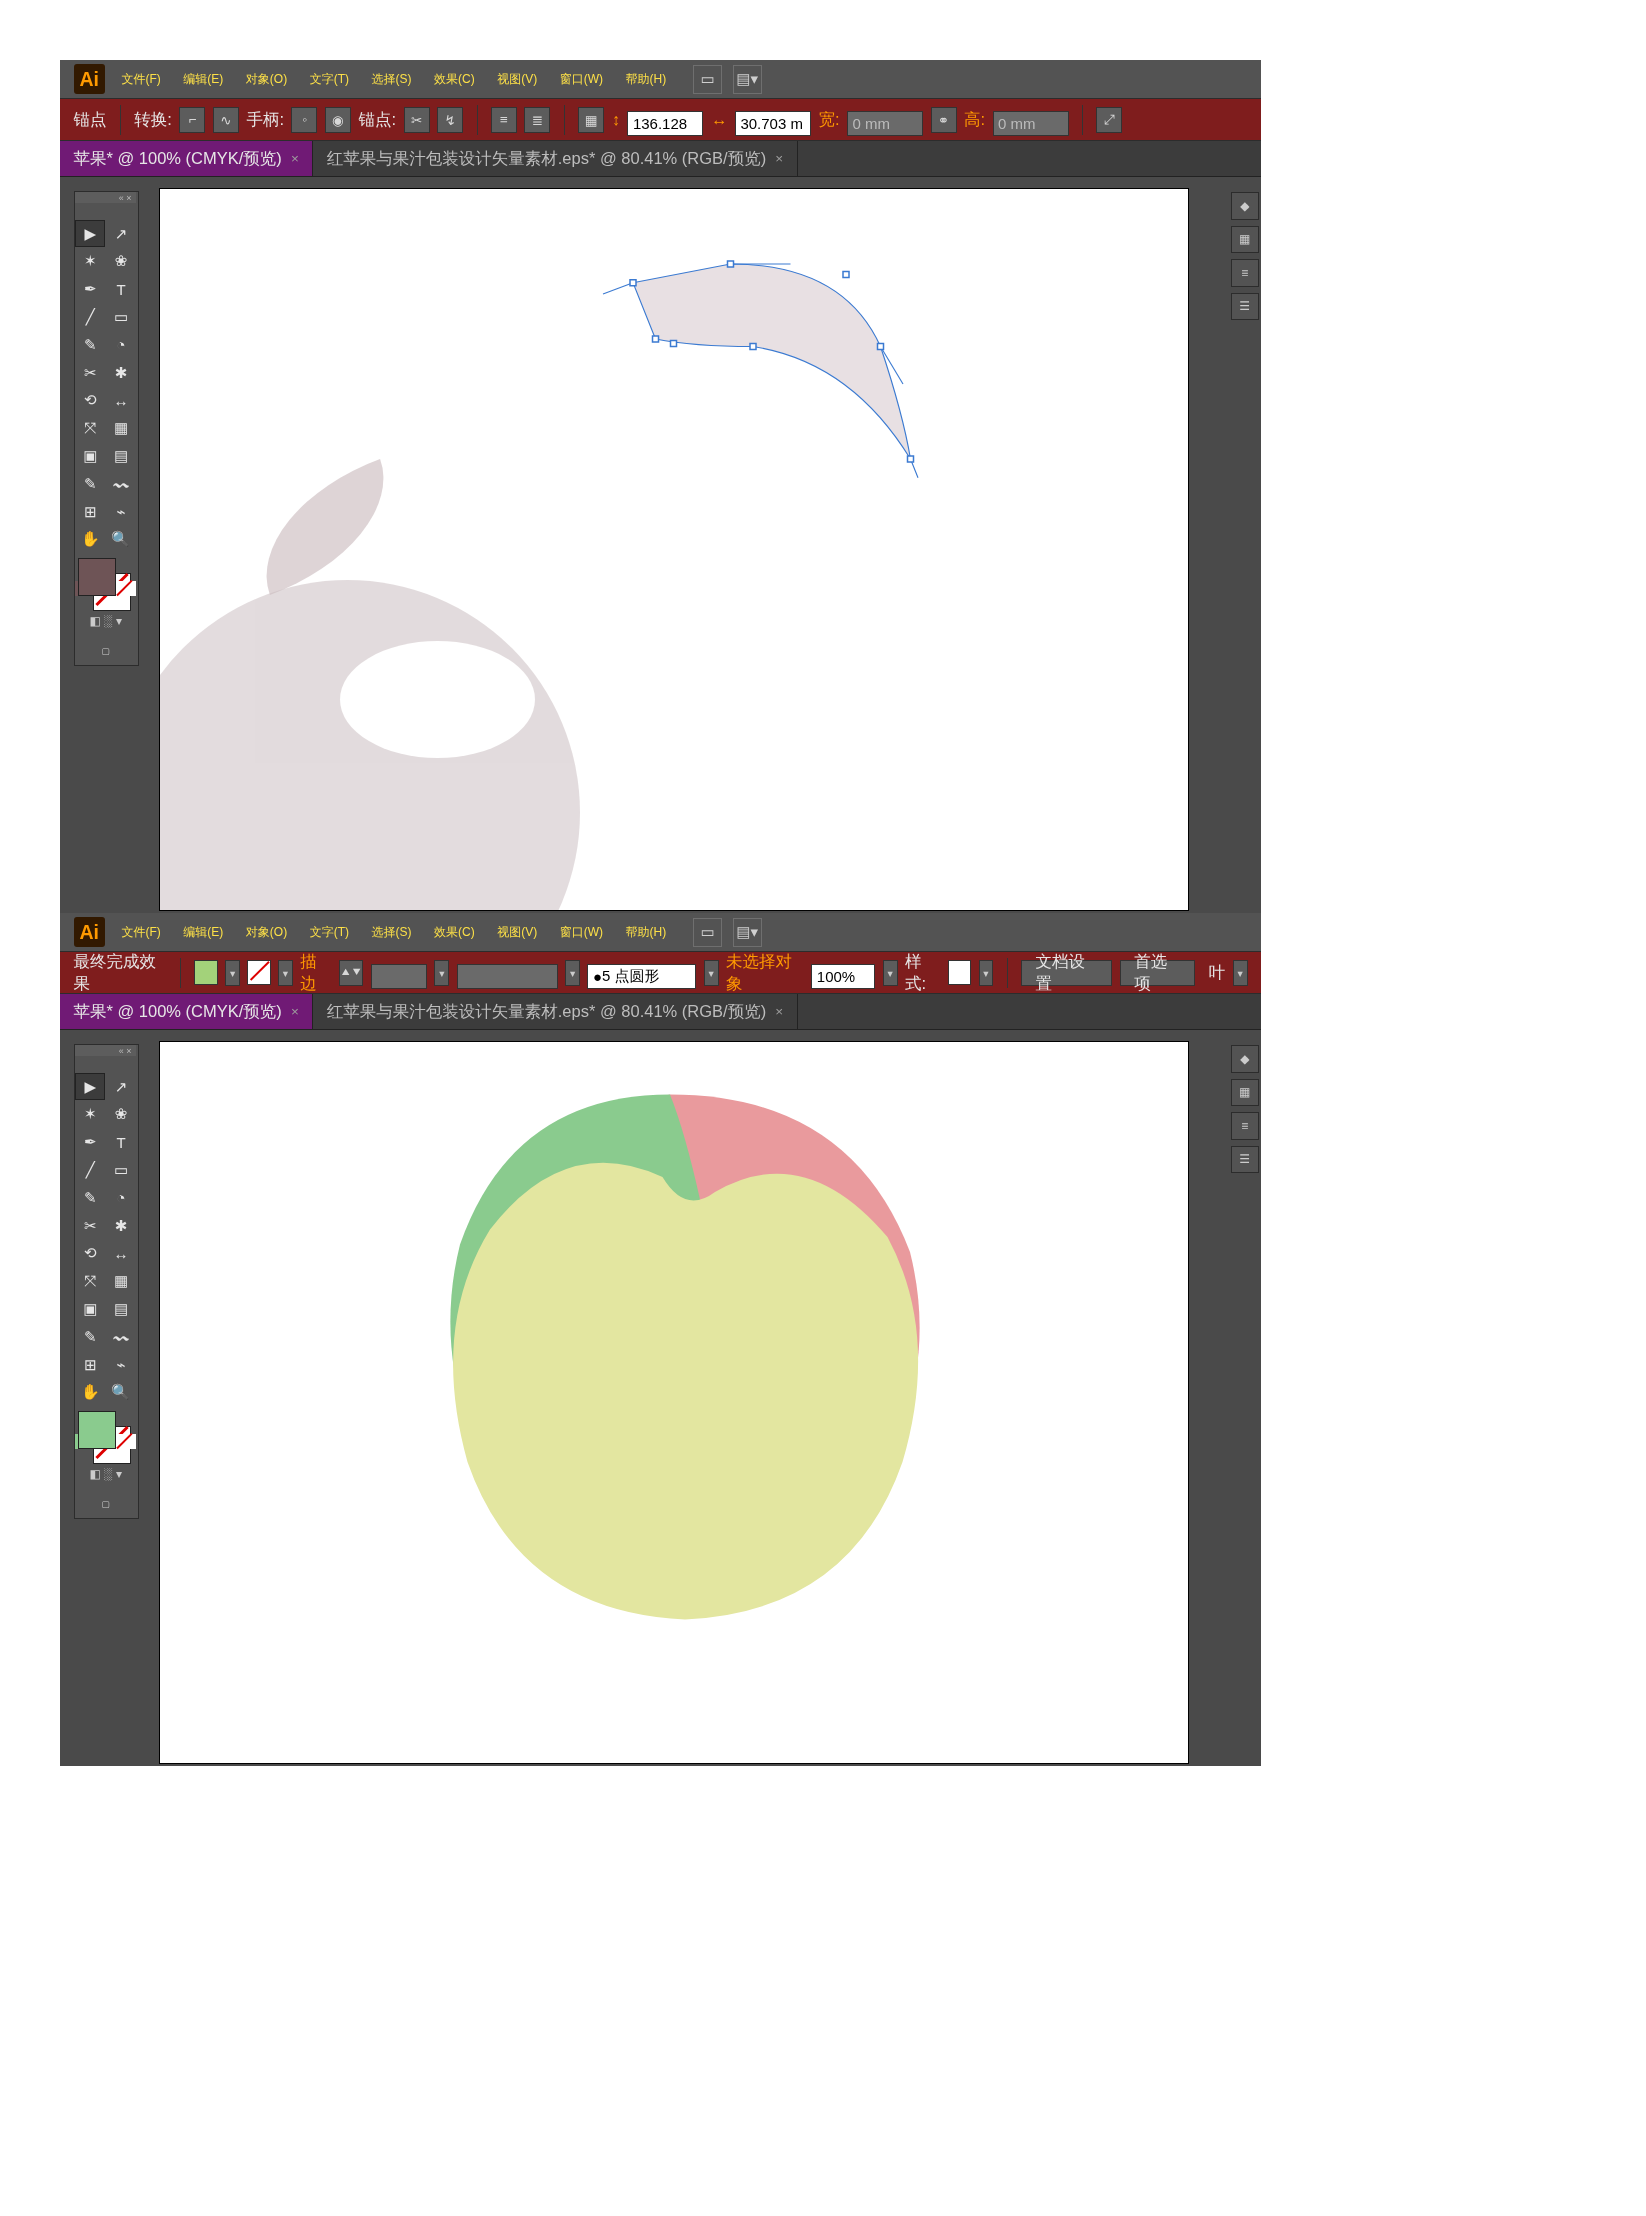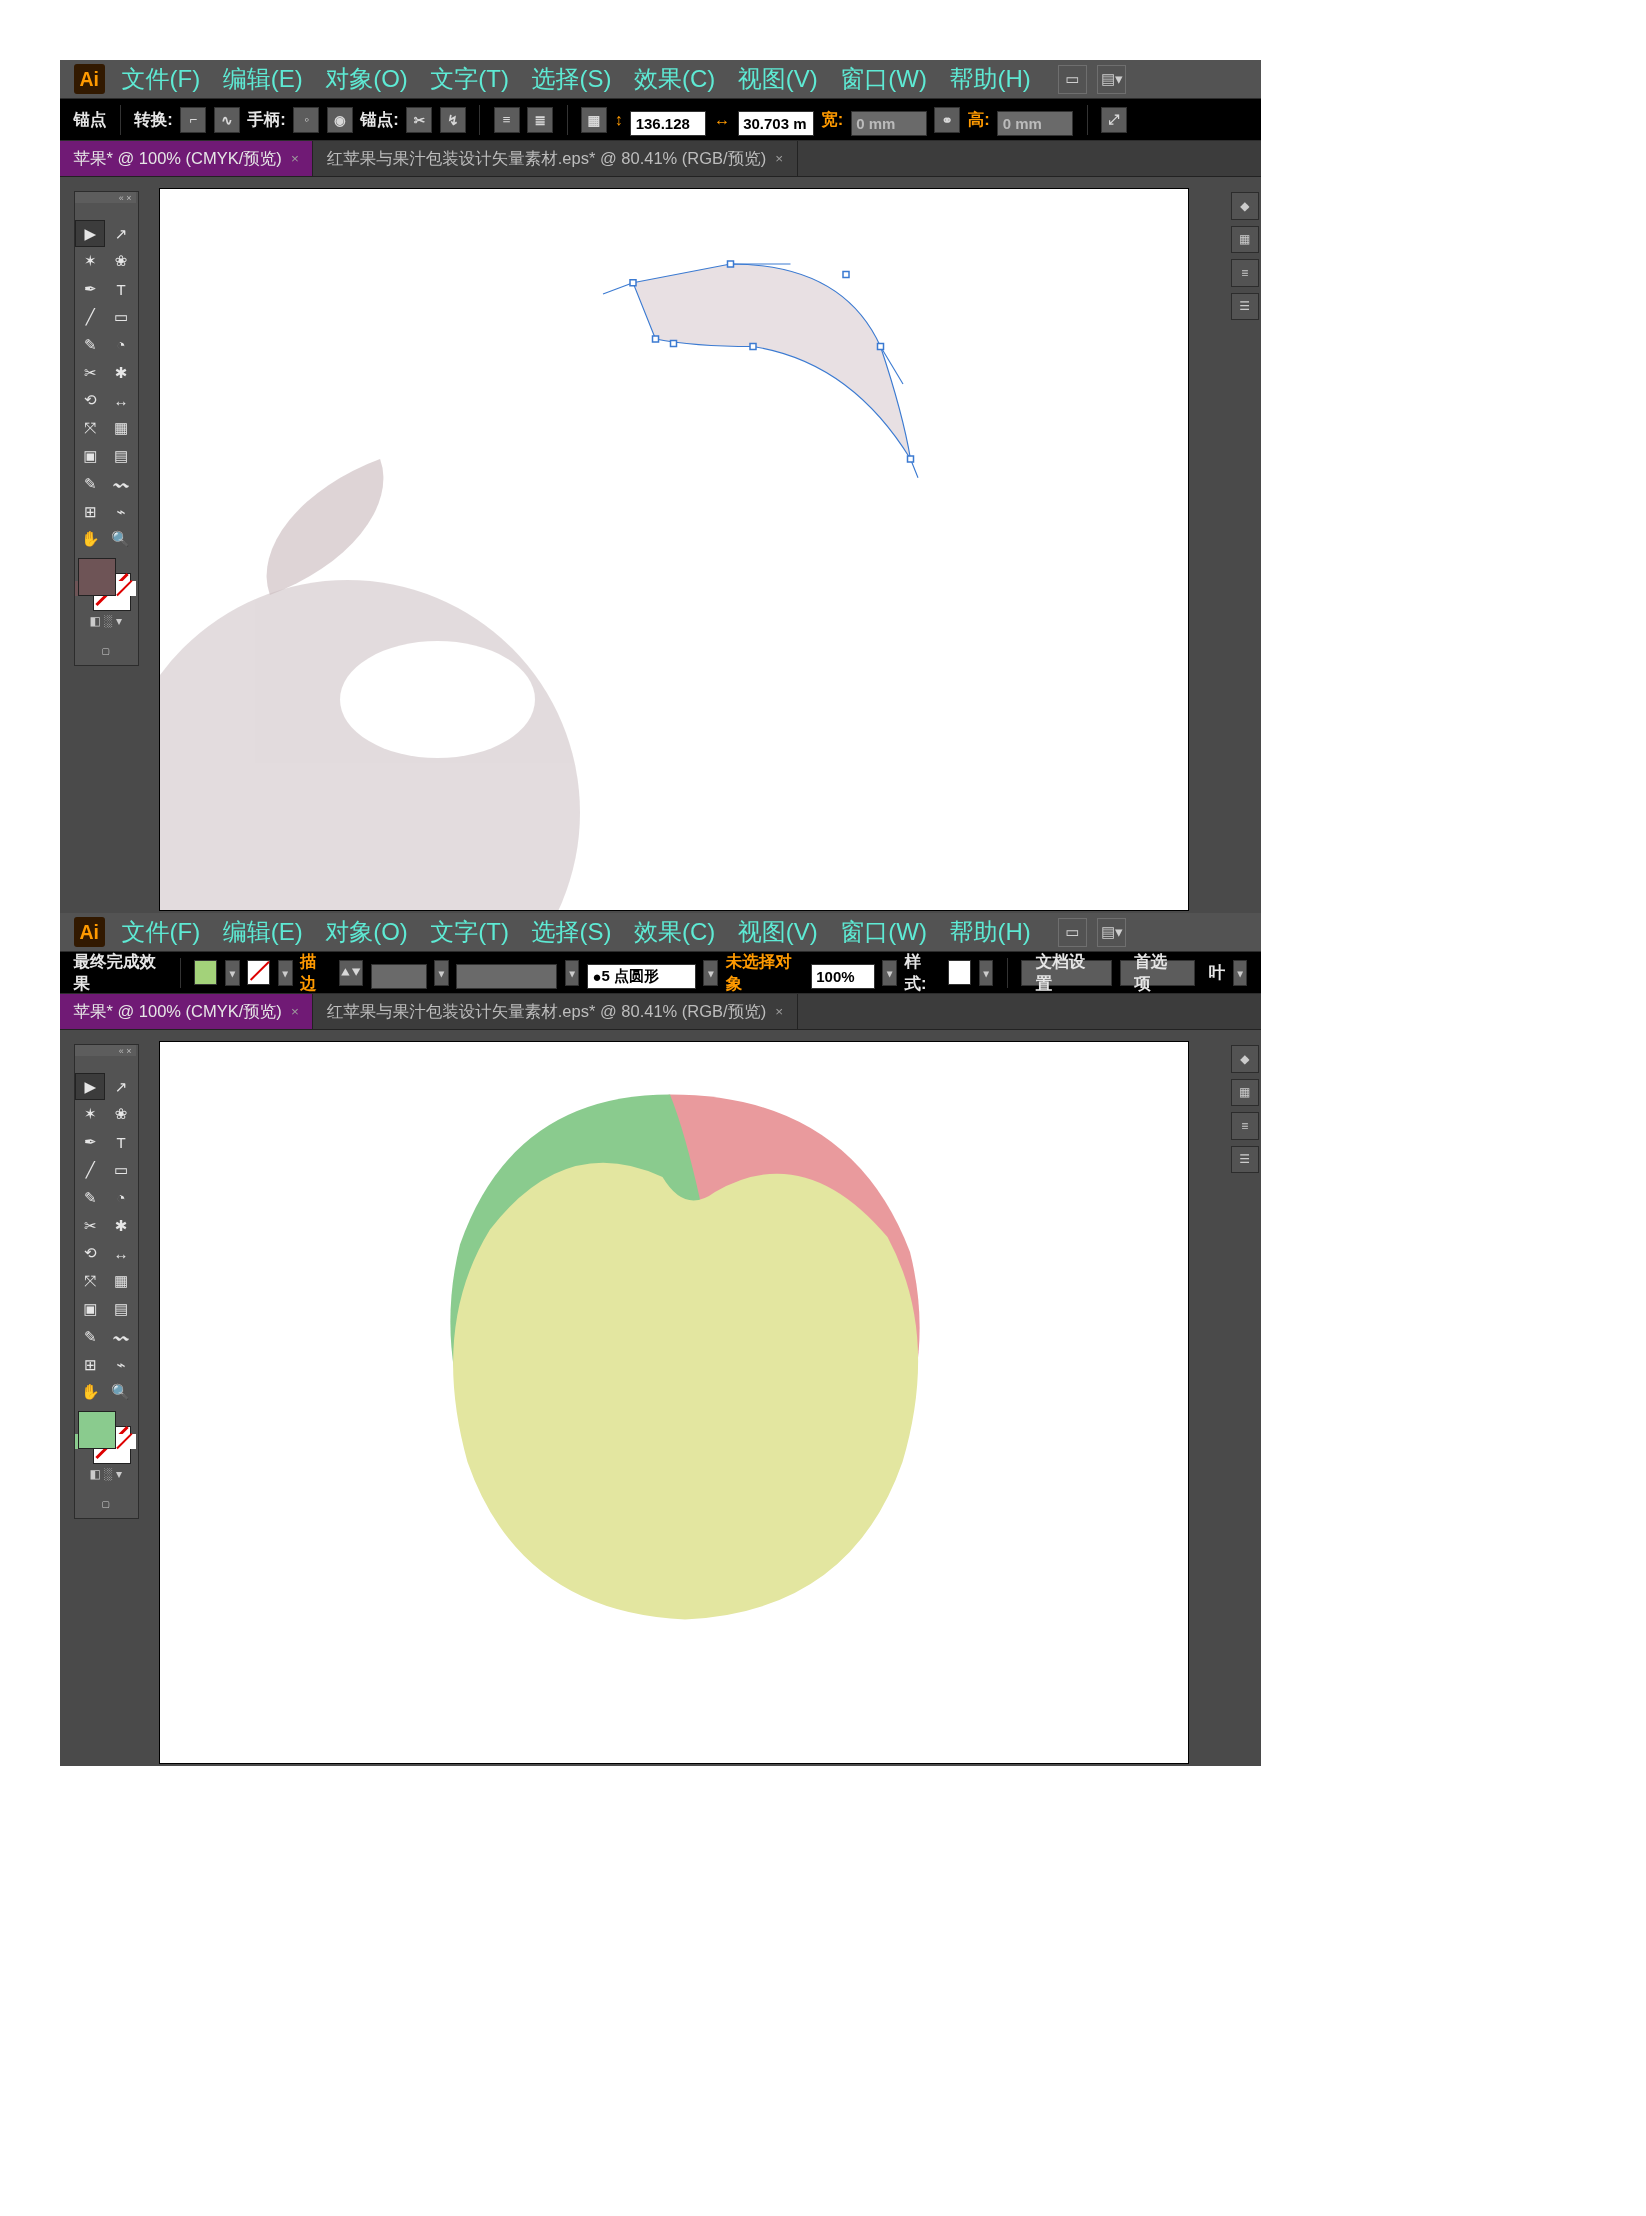--- a/index.html
+++ b/index.html
@@ -37,44 +37,43 @@
     background: #321900;
     color: #ff9a00;
     font-weight: bold;
     font-size: 19.5px;
     text-align: center;
     line-height: 30px;
     border-radius: 3px;
     margin-right: 4.5px;
   }
   .menu-item {
-    color: #5eead4;
-    font-size: 24px;
+    color: #fde047;
+    font-size: 12px;
     padding: 3px 10.5px;
     cursor: default;
   }
   .menu-spacer { width: 9px; }
   .menu-glyph {
     width: 27px; height: 27px;
     border: 0.8px solid #6f6f6f;
     margin: 0 4.5px;
     display: flex; align-items: center; justify-content: center;
     color: #cfcfcf; font-size: 15px;
   }
   
   .controlbar {
     height: 41px;
-    background: #000000;
+    background: #7f1d1d;
     display: flex;
     align-items: center;
     padding: 0 13.5px;
     gap: 7.5px;
     border-bottom: 0.8px solid #2c2c2c;
     font-size: 16.5px;
-    font-weight: bold;
   }
   .cb-label { color: #e6e6e6; }
   .cb-label.orange { color: #ff9a00; }
   .cb-btn {
     width: 24px; height: 24px;
     background: #5c5c5c;
     border: 0.8px solid #333;
     display: inline-flex; align-items: center; justify-content: center;
     color: #d8d8d8;
     font-size: 13.5px;

